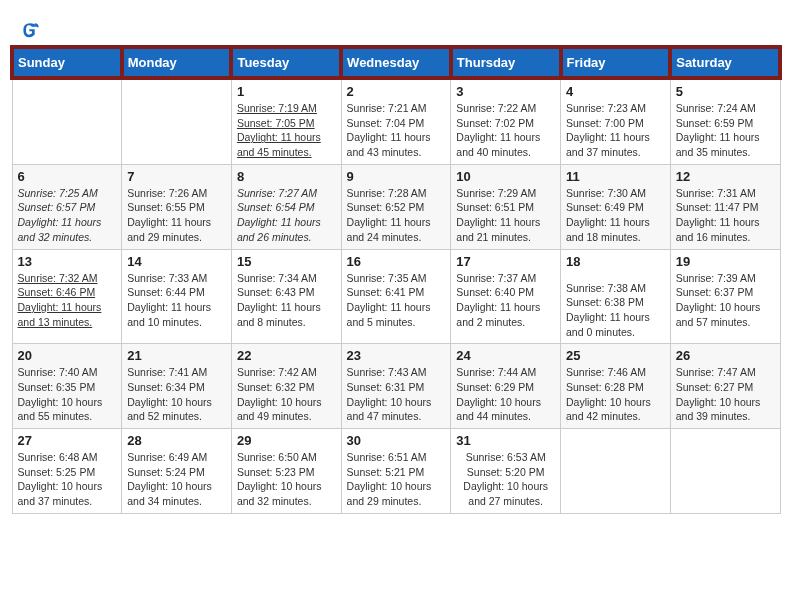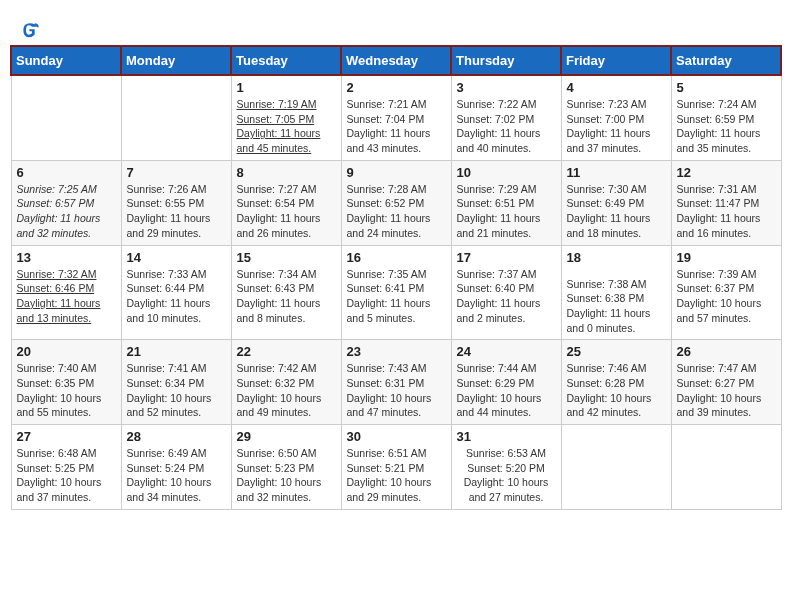--- a/index.html
+++ b/index.html
@@ -52,21 +52,21 @@
       width: 100%;
       border-collapse: collapse;
       table-layout: fixed;
     }
     thead tr th {
       background-color: #1a6bbf;
       color: #fff;
       padding: 6px 4px;
       font-size: 13px;
       font-weight: bold;
-      border: 2px solid #7f1d1d;
+      border: 4px solid #7f1d1d;
       text-align: left;
     }
     tbody tr td {
       border: 1px solid #ccc;
       vertical-align: top;
       padding: 4px 5px;
       font-size: 11px;
       color: #333;
       height: 80px;
       background: #fff;
@@ -162,21 +162,21 @@
 Daylight: 11 hours and 32 minutes.</div>
         </td>
         <td>
           <span class="day-num">7</span>
           <div class="day-info" style="white-space: pre-line;">Sunrise: 7:26 AM
 Sunset: 6:55 PM
 Daylight: 11 hours and 29 minutes.</div>
         </td>
         <td>
           <span class="day-num">8</span>
-          <div class="day-info" style="white-space: pre-line;">Sunrise: 7:27 AM
+          <div class="day-info" style="white-space: pre-line; font-style: italic;">Sunrise: 7:27 AM
 Sunset: 6:54 PM
 Daylight: 11 hours and 26 minutes.</div>
         </td>
         <td>
           <span class="day-num">9</span>
           <div class="day-info" style="white-space: pre-line;">Sunrise: 7:28 AM
 Sunset: 6:52 PM
 Daylight: 11 hours and 24 minutes.</div>
         </td>
         <td>

